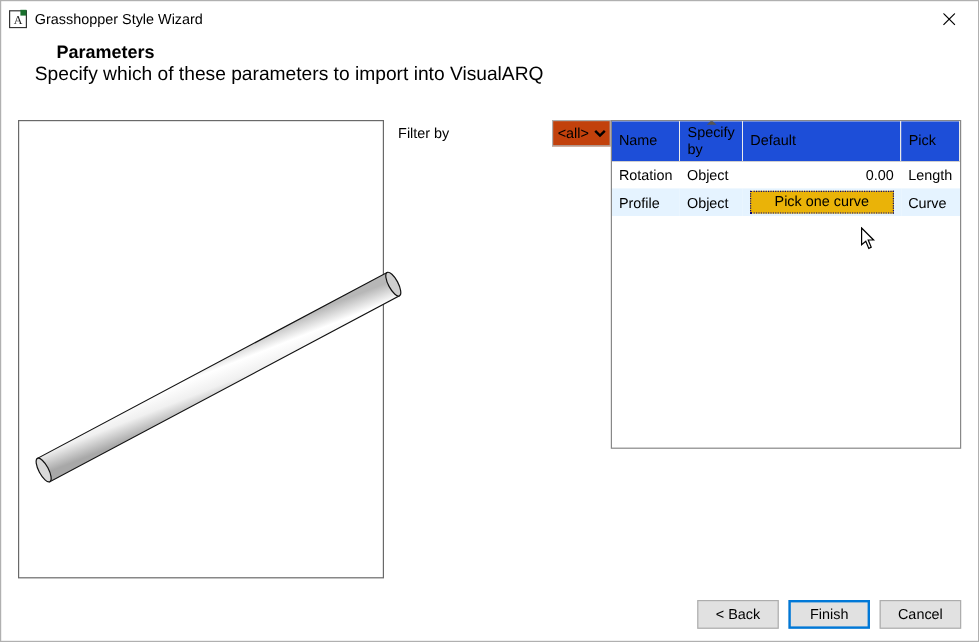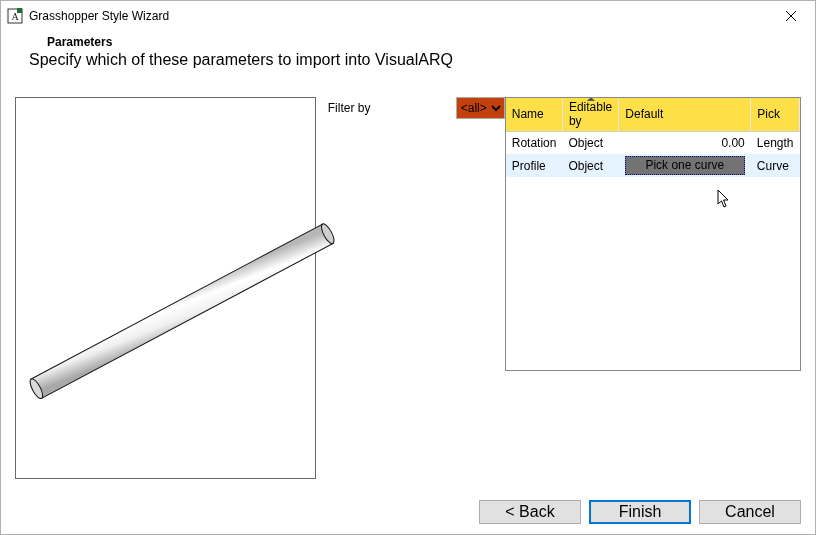--- a/index.html
+++ b/index.html
@@ -42,21 +42,21 @@
     justify-content: center;
     font-size: 14px;
     cursor: pointer;
   }
 
   .header-block {
     padding: 4px 14px 12px 14px;
   }
   .header-block .heading {
     font-weight: bold;
-    font-size: 12px;
+    font-size: 15px;
     padding-left: 32px;
   }
   .header-block .subheading {
     font-size: 16px;
     padding-left: 14px;
     padding-top: 2px;
   }
 
   .content {
     display: flex;
@@ -105,21 +105,21 @@
     background: #fff;
   }
   table.grid {
     width: 100%;
     border-collapse: collapse;
     font-size: 12px;
   }
   table.grid th {
     text-align: left;
     font-weight: normal;
-    background: #fde047;
+    background: #1d4ed8;
     border-bottom: 1px solid #d0d0d0;
     border-right: 1px solid #e8e8e8;
     padding: 2px 6px 3px 6px;
     height: 18px;
     position: relative;
   }
   table.grid th.sort-col::after {
     content: "";
     position: absolute;
     left: 50%;
@@ -143,43 +143,43 @@
   }
   table.grid td.num { text-align: right; }
 
   .pick-btn {
     display: inline-block;
     width: 120px;
     height: 19px;
     line-height: 17px;
     text-align: center;
     border: 1px dotted #0a0a7a;
-    background: #737373;
+    background: #eab308;
     font-size: 12px;
     box-sizing: border-box;
     float: right;
     cursor: pointer;
   }
   .cursor-pointer {
     position: absolute;
     pointer-events: none;
   }
 
   .footer {
     position: absolute;
     bottom: 10px;
     right: 14px;
     display: flex;
     gap: 8px;
   }
   .footer button {
-    width: 102px;
+    width: 68px;
     height: 24px;
     font-family: inherit;
-    font-size: 16px;
+    font-size: 12px;
     background: #e1e1e1;
     border: 1px solid #adadad;
     cursor: pointer;
   }
   .footer button.default {
     border: 2px solid #0078d7;
     background: #e1e1e1;
   }
 </style>
 </head>
@@ -245,21 +245,21 @@
         <table class="grid">
           <colgroup>
             <col style="width:140px">
             <col style="width:82px">
             <col style="width:140px">
             <col>
           </colgroup>
           <thead>
             <tr>
               <th>Name</th>
-              <th class="sort-col">Editable by</th>
+              <th class="sort-col">Specify by</th>
               <th class="num">Default</th>
               <th>Pick</th>
             </tr>
           </thead>
           <tbody>
             <tr>
               <td>Rotation</td>
               <td>Object</td>
               <td class="num">0.00</td>
               <td>Length</td>

